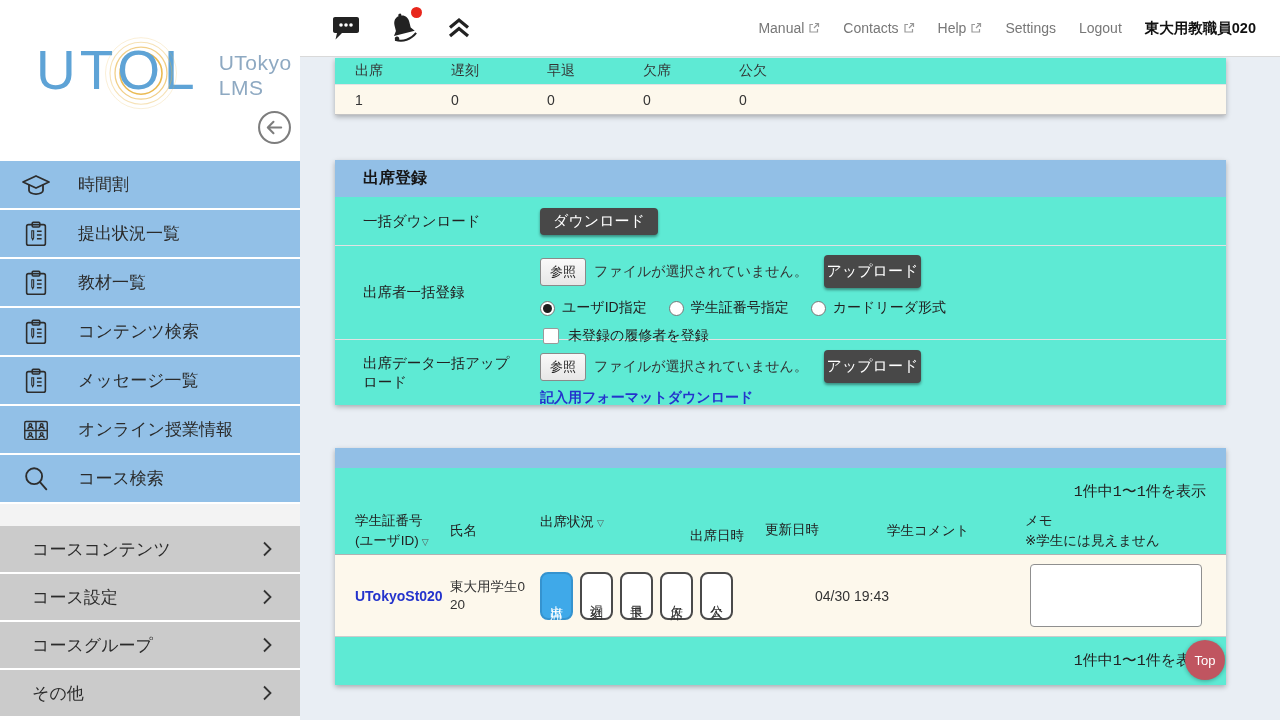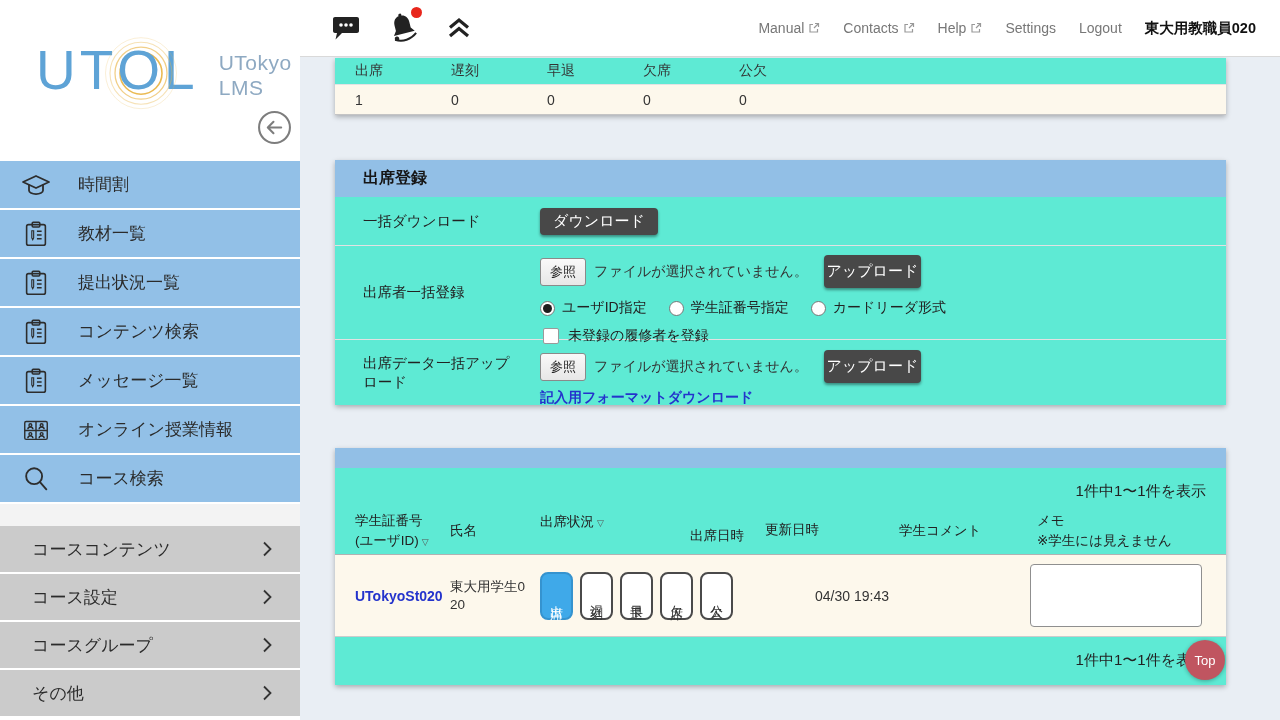--- a/index.html
+++ b/index.html
@@ -61,28 +61,28 @@
   .radio-line { display:flex; align-items:center; gap:8px; margin-top:11px; font-size:14px; }
   .radio-item { display:flex; align-items:center; gap:7px; margin-right:14px; cursor:pointer; }
   .radio { width:15px; height:15px; border:1.5px solid #777; border-radius:50%; background:#fff; position:relative; display:inline-block; }
   .radio.checked::after { content:""; position:absolute; inset:2px; background:#1d1d1d; border-radius:50%; }
   .chk-line { display:flex; align-items:center; gap:9px; margin-top:10px; font-size:14px; padding-left:3px; }
   .checkbox { width:16px; height:16px; border:1.5px solid #9a9a9a; border-radius:2px; background:#fff; display:inline-block; cursor:pointer; }
   .fmt-link { color:#2433cc; font-size:14px; font-weight:bold; margin-top:6px; display:inline-block; cursor:pointer; text-decoration:none; }
   
   .stu-card { left:335px; top:448px; width:891px; height:237px; }
   .blue-bar { height:20px; background:#92bfe6; }
-  .count-row { text-align:right; padding:14px 20px 6px; font-size:15px; color:#222; }
+  .count-row { text-align:right; padding:14px 20px 6px; font-size:15px; color:#222;font-family:Liberation Mono, monospace; }
   .stu-head { display:flex; align-items:center; height:48px; padding-left:20px; border-bottom:1px solid #b2b2b2; font-size:13.5px; color:#222; }
   .h-id { width:95px; line-height:1.45; }
   .h-name { width:90px; }
   .h-status { width:150px; align-self:flex-start; padding-top:6px; }
   .h-attend { width:75px; align-self:flex-end; padding-bottom:9px; }
   .h-update { width:122px; align-self:flex-end; padding-bottom:15px; }
-  .h-comment { width:138px;margin-left:12px; }
+  .h-comment { width:138px; }
   .h-memo { line-height:1.45; }
   .sort { display:inline-block; margin-left:3px; font-size:9px; color:#555; }
   .stu-row { position:relative; height:82px; background:#fdf8ec; border-bottom:1px solid #ccc; }
   .cell-id { position:absolute; left:20px; top:50%; transform:translateY(-50%); width:92px; font-size:14px; font-weight:bold; color:#2433cc; text-decoration:none; cursor:pointer; }
   .cell-name { position:absolute; left:115px; top:50%; transform:translateY(-50%); width:82px; font-size:13.5px; color:#333; line-height:1.35; word-break:break-all; }
   .cell-status { position:absolute; left:205px; top:17px; display:flex; gap:7px; }
   .st-btn { width:33px; height:48px; border:2px solid #4a4a4a; border-radius:8px; background:#fff; color:#333; display:flex; align-items:center; justify-content:center; writing-mode:vertical-rl; text-orientation:upright; font-size:13px; letter-spacing:1px; cursor:pointer; font-family:inherit; line-height:1; }
   .st-btn.selected { background:#3fa9e9; border-color:#3593cf; color:#fff; }
   .cell-time { position:absolute; left:480px; top:50%; transform:translateY(-50%); font-size:14px; color:#333; }
   .cell-memo { position:absolute; left:695px; top:9px; }
@@ -130,32 +130,32 @@
   </div>
   <div class="nav-item">
     <span class="ico">
         <svg width="30" height="30" viewBox="0 0 32 32" fill="none" stroke="#2d2d2d" stroke-width="1.7">
           <rect x="6" y="6" width="20" height="22" rx="2"></rect>
           <rect x="12" y="3.5" width="8" height="5" rx="1"></rect>
           <path d="M17 13h5M17 17h5M17 21h5"></path>
           <path d="M11.5 12.5v7.5l1 2 1-2v-7.5z" stroke-width="1.2"></path>
         </svg>
       </span>
-    <span class="lbl">教材一覧</span>
+    <span class="lbl">提出状況一覧</span>
   </div>
   <div class="nav-item">
     <span class="ico">
         <svg width="30" height="30" viewBox="0 0 32 32" fill="none" stroke="#2d2d2d" stroke-width="1.7">
           <rect x="6" y="6" width="20" height="22" rx="2"></rect>
           <rect x="12" y="3.5" width="8" height="5" rx="1"></rect>
           <path d="M17 13h5M17 17h5M17 21h5"></path>
           <path d="M11.5 12.5v7.5l1 2 1-2v-7.5z" stroke-width="1.2"></path>
         </svg>
       </span>
-    <span class="lbl">提出状況一覧</span>
+    <span class="lbl">教材一覧</span>
   </div>
   <div class="nav-item">
     <span class="ico">
         <svg width="30" height="30" viewBox="0 0 32 32" fill="none" stroke="#2d2d2d" stroke-width="1.7">
           <rect x="6" y="6" width="20" height="22" rx="2"></rect>
           <rect x="12" y="3.5" width="8" height="5" rx="1"></rect>
           <path d="M17 13h5M17 17h5M17 21h5"></path>
           <path d="M11.5 12.5v7.5l1 2 1-2v-7.5z" stroke-width="1.2"></path>
         </svg>
       </span>

